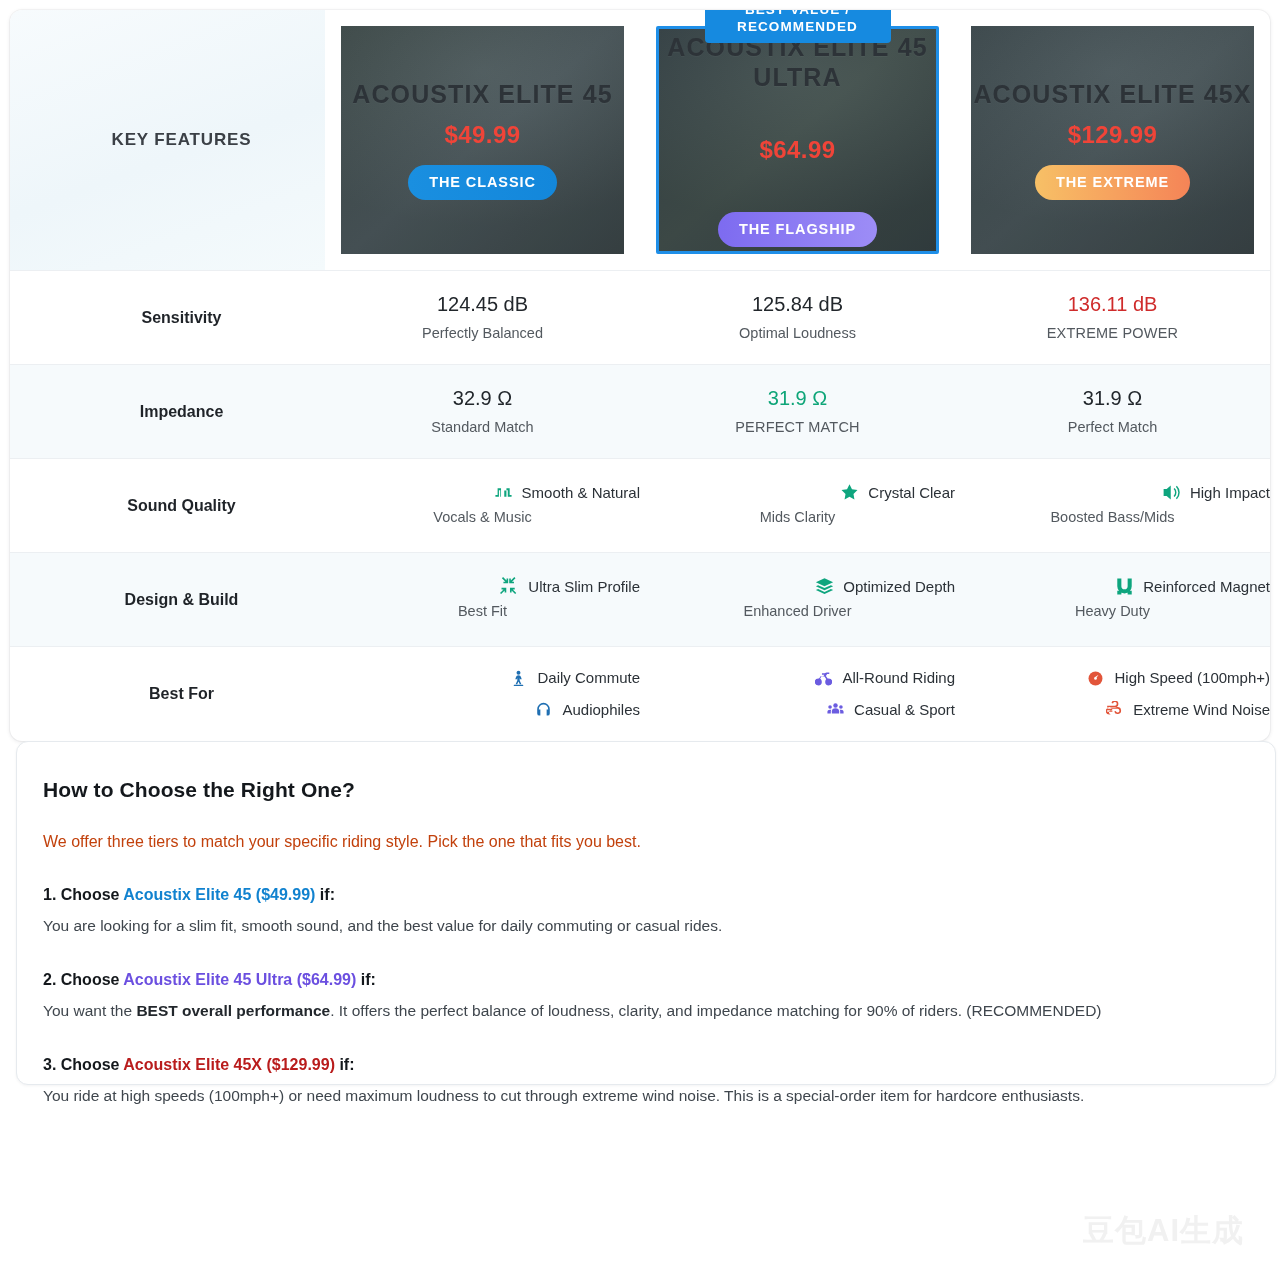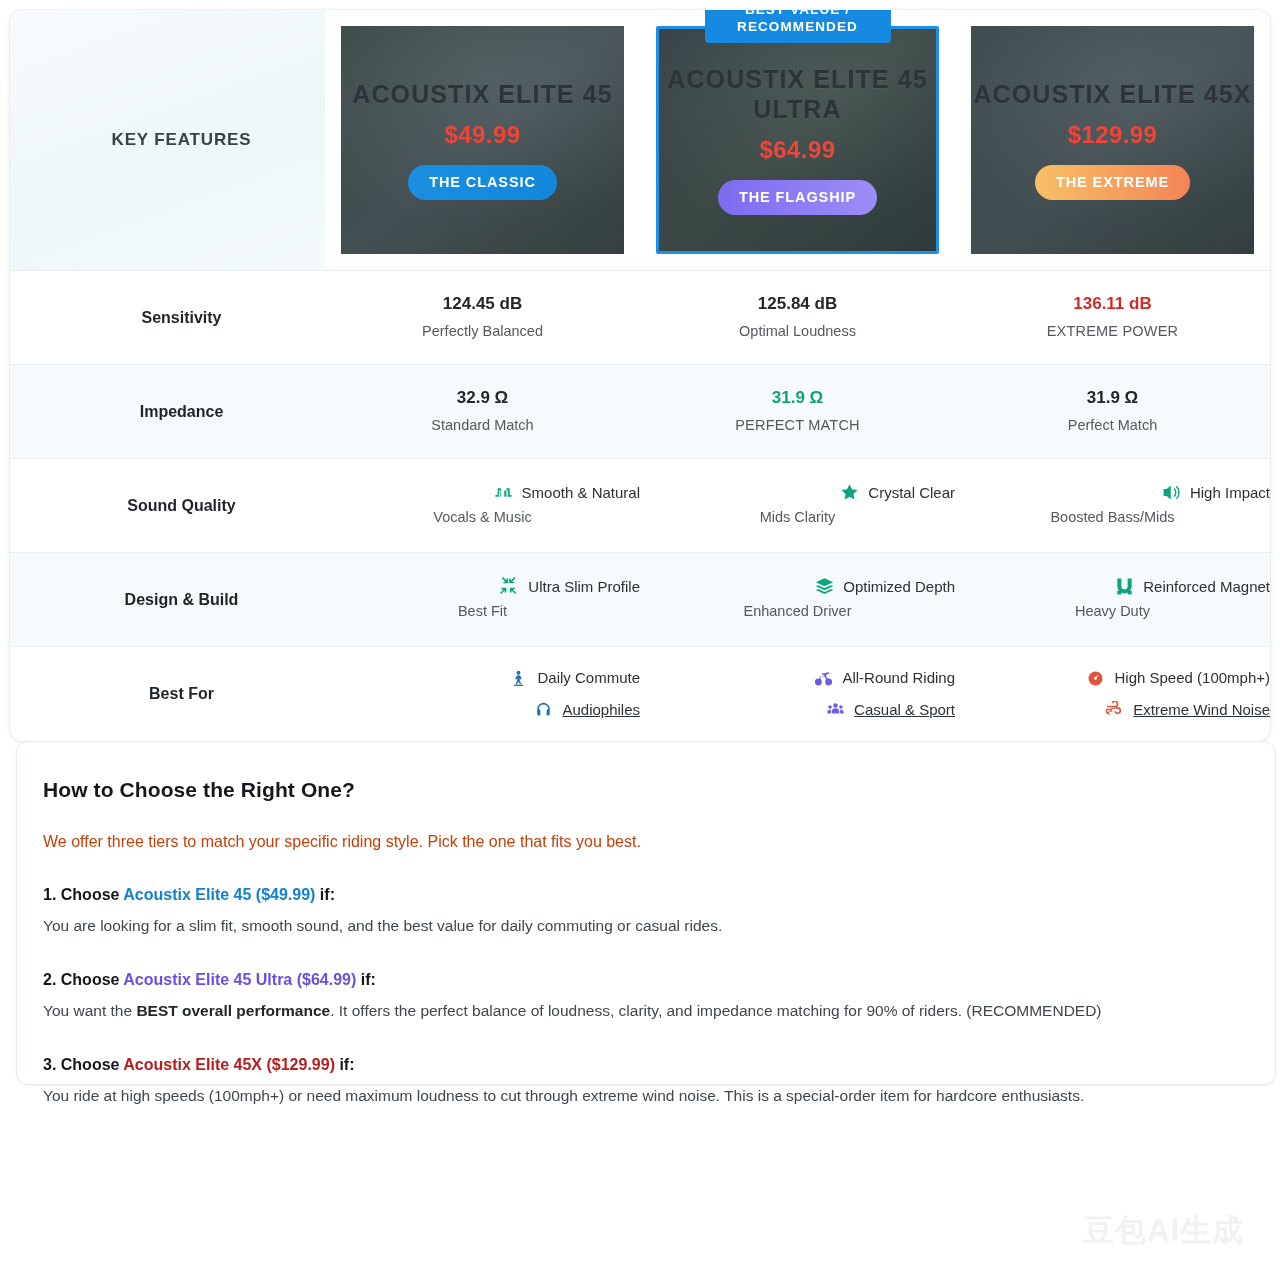--- a/index.html
+++ b/index.html
@@ -42,21 +42,21 @@
     margin-top: 30px;
   }
   .prod-inner {
     position: relative; height: 228px;
     display: flex; flex-direction: column;
     align-items: center; justify-content: center;
     background: linear-gradient(135deg,#3e4a4f 0%, #49565b 45%, #3a4549 100%);
     overflow: hidden;
   }
   .prod-inner.c1 { background: linear-gradient(140deg,#43504f 0%, #4d5a5e 50%, #3c4749 100%); }
-  .prod-inner.c2 { background: linear-gradient(140deg,#39464a 0%, #44524f 48%, #364244 100%); }
+  .prod-inner.c2 { background: linear-gradient(140deg,#39464a 0%, #44524f 48%, #364244 100%); gap: 32px; }
   .prod-inner.c3 { background: linear-gradient(140deg,#414e52 0%, #4b585c 50%, #3b4649 100%); align-items: center; }
   .prod-inner::after {
     content:""; position:absolute; inset:0;
     background: radial-gradient(120% 90% at 50% 20%, rgba(255,255,255,.045), rgba(0,0,0,.12) 75%);
     pointer-events:none;
   }
   .prod-name {
     position: relative; z-index: 2;
     font-size: 25px; font-weight: 700; letter-spacing: 1.1px;
     line-height: 1.18;
@@ -109,40 +109,40 @@
     height: 94px;
     text-align: center;
   }
   .ctable tbody tr.alt td { background: #f6fafc; }
   .row-label {
     text-align: right;
     padding-left: 28px;
     font-size: 16px; font-weight: 700; color: #1f2328;
   }
   .v-main {
-    font-size: 17px; font-weight: 700; color: #22272c;
+    font-size: 20px; font-weight: 400; color: #22272c;
     line-height: 1.35;
   }
   .v-main.hl-green { color: #0ea578; }
   .v-main.hl-red   { color: #cf2b2b; }
   .v-sub {
     margin-top: 6px;
     font-size: 14.5px; color: #53595f; font-weight: 400;
     line-height: 1.35;
   }
   .v-sub.caps { letter-spacing: .2px; }
 
   
   .icon-line {
     display: flex; align-items: center; justify-content: flex-end;
     gap: 9px;
     font-size: 15px; color: #2b3137;
     line-height: 1.3;
   }
-  .icon-line + .icon-line { margin-top: 12px; text-decoration: underline; }
+  .icon-line + .icon-line { margin-top: 12px; }
   .icon-line .txt { white-space: nowrap; }
   .ic { display: inline-flex; width: 19px; height: 19px; flex: 0 0 19px; align-items:center; justify-content:center; }
   .ic svg { display:block; }
   .teal { fill: #0ea57e; }
   .blue { fill: #1f6fb2; }
   .purple { fill: #6b5ce0; }
   .orange { fill: #e2553a; }
 
   
   .choose-card {

